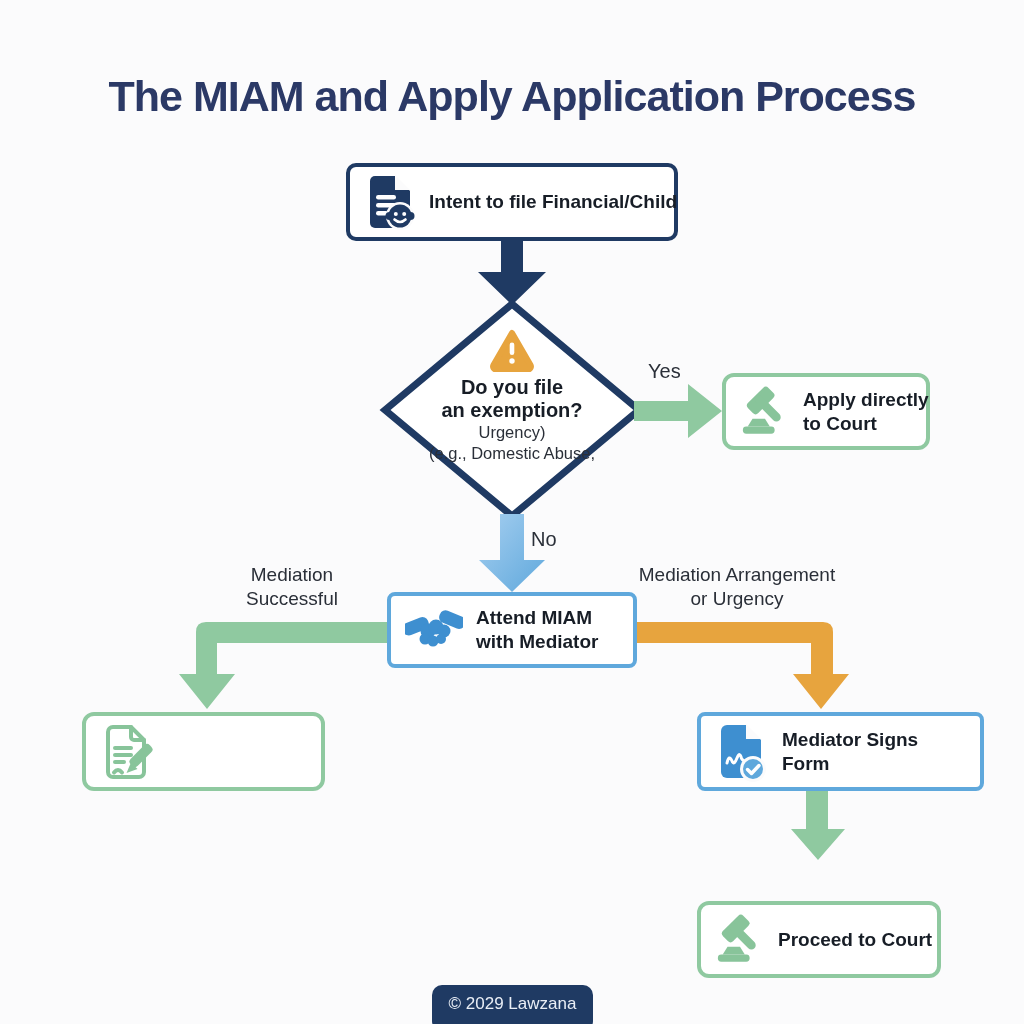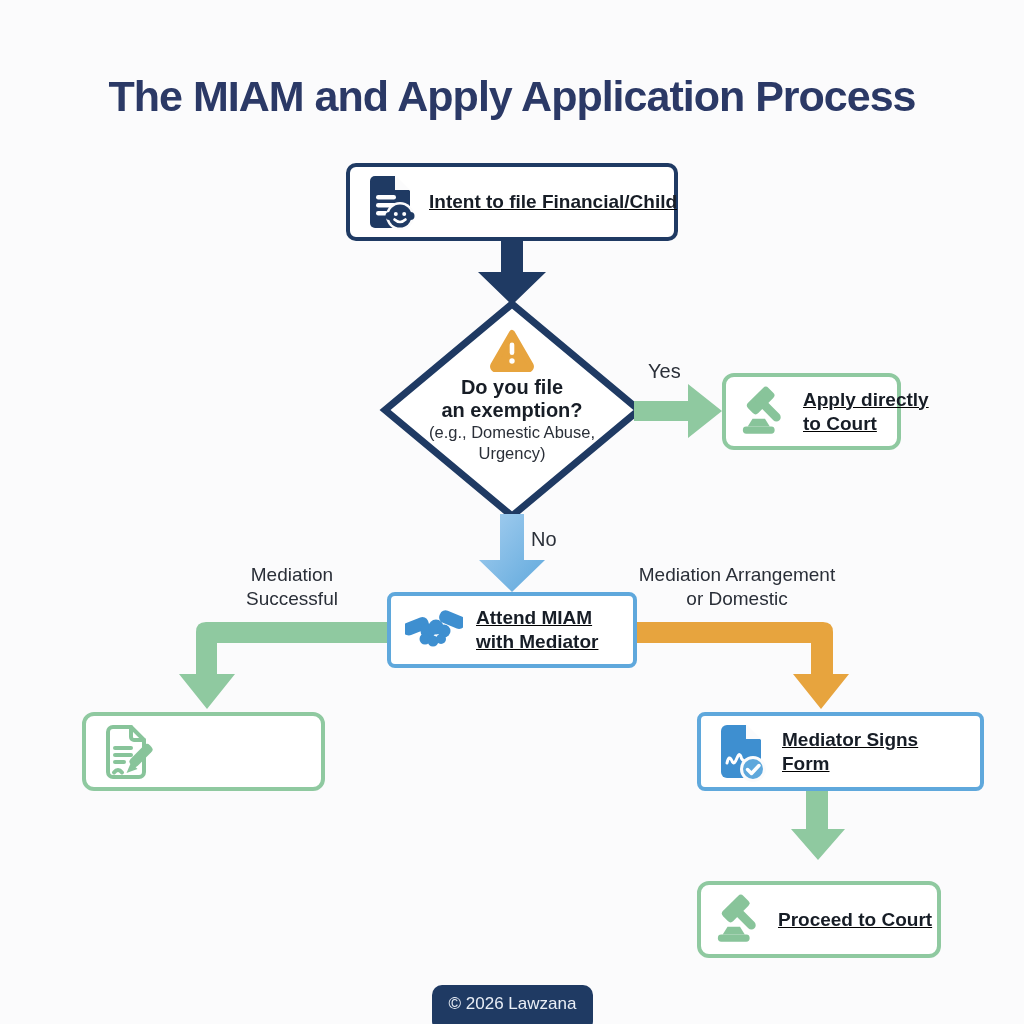--- a/index.html
+++ b/index.html
@@ -8,21 +8,21 @@
     background:var(--bg,#FBFBFC);overflow:hidden;
     font-family:"Liberation Sans", sans-serif;
   }
   .title{
     position:absolute;left:0;top:72px;width:1024px;text-align:center;
     font-size:43px;font-weight:700;letter-spacing:-1px;color:var(--title);
   }
   .overlay{position:absolute;left:0;top:0;width:1024px;height:1024px;z-index:1;pointer-events:none;}
   .node{
     position:absolute;z-index:2;background:#fff;display:flex;align-items:center;
-    box-sizing:border-box;padding:0 14px;gap:13px;text-decoration:underline;
+    box-sizing:border-box;padding:0 14px;gap:13px;
   }
   .b-navy{border:4px solid var(--navy);border-radius:10px;}
   .b-green{border:4px solid var(--green);border-radius:12px;}
   .b-blue{border:4px solid var(--blue);border-radius:8px;}
   .node-label{font-weight:700;font-size:19px;line-height:1.26;color:var(--text);}
   .node-label span{display:block;white-space:nowrap;}
   .icon{flex:0 0 auto;display:flex;align-items:center;justify-content:center;}
   .fill-navy{fill:var(--navy);}
   .fill-green-icon{fill:var(--green-icon);}
   .stroke-green-icon{stroke:var(--green-icon);}
@@ -107,36 +107,36 @@
       <path class="fill-orange" stroke="var(--orange)" stroke-width="6" stroke-linejoin="round" d="M23 5 L41.5 37 a3 3 0 0 1 -2.6 4.5 H7.1 A3 3 0 0 1 4.5 37 Z"></path>
       <rect x="20.7" y="14.5" width="4.6" height="12.5" rx="2.3" fill="#fff"></rect>
       <circle cx="23" cy="33" r="2.7" fill="#fff"></circle>
     </svg>
   </span>
   <div class="diamond-q">
     <span>Do you file</span>
     <span>an exemption?</span>
   </div>
   <div class="diamond-sub">
+    <span>Urgency)</span>
     <span>(e.g., Domestic Abuse,</span>
-    <span>Urgency)</span>
   </div>
 
   <div class="edge-label" style="left:648px;top:359px;">Yes</div>
   <div class="edge-label" style="left:531px;top:527px;">No</div>
   <div class="edge-label small" style="left:212px;top:563px;width:160px;">
     <span>Mediation</span>
     <span>Successful</span>
   </div>
   <div class="edge-label small" style="left:627px;top:563px;width:220px;">
     <span>Mediation Arrangement</span>
-    <span>or Domestic</span>
-  </div>
-
-  <div class="node b-green" style="left:722px;top:373px;width:179px;height:77px;">
+    <span>or Urgency</span>
+  </div>
+
+  <div class="node b-green" style="left:722px;top:373px;width:208px;height:77px;">
     <span class="icon">
       <svg width="50" height="52" viewBox="0 0 52 52">
         <g class="fill-green-icon">
           <rect x="14" y="-1" width="15" height="30" rx="4" transform="rotate(45 21.5 14)"></rect>
           <rect x="12" y="18" width="34" height="9" rx="4.5" transform="rotate(45 29 22.5)"></rect>
           <path d="M8 41 h23 l-5 -8 h-13 Z"></path>
           <rect x="3" y="41" width="33" height="7.5" rx="3.5"></rect>
         </g>
       </svg>
     </span>
@@ -195,33 +195,33 @@
         <circle cx="38" cy="47" r="11.5" fill="var(--blue)" stroke="#FBFBFC" stroke-width="3"></circle>
         <path d="M32.5 47.5 l4 4 L44 43.5" stroke="#fff" stroke-width="3.5" fill="none" stroke-linecap="round" stroke-linejoin="round"></path>
       </svg>
     </span>
     <span class="node-label">
       <span>Mediator Signs</span>
       <span>Form</span>
     </span>
   </div>
 
-  <div class="node b-green" style="left:697px;top:881px;width:244px;height:77px;">
+  <div class="node b-green" style="left:697px;top:901px;width:244px;height:77px;">
     <span class="icon">
       <svg width="50" height="52" viewBox="0 0 52 52">
         <g class="fill-green-icon">
           <rect x="14" y="-1" width="15" height="30" rx="4" transform="rotate(45 21.5 14)"></rect>
           <rect x="12" y="18" width="34" height="9" rx="4.5" transform="rotate(45 29 22.5)"></rect>
           <path d="M8 41 h23 l-5 -8 h-13 Z"></path>
           <rect x="3" y="41" width="33" height="7.5" rx="3.5"></rect>
         </g>
       </svg>
     </span>
     <span class="node-label">
       <span>Proceed to Court</span>
     </span>
   </div>
 
   <div class="footer">
-    <span>© 2026 Lawzana</span>
+    <span>© 2029 Lawzana</span>
   </div>
 
 </div>
 
 </body></html>

